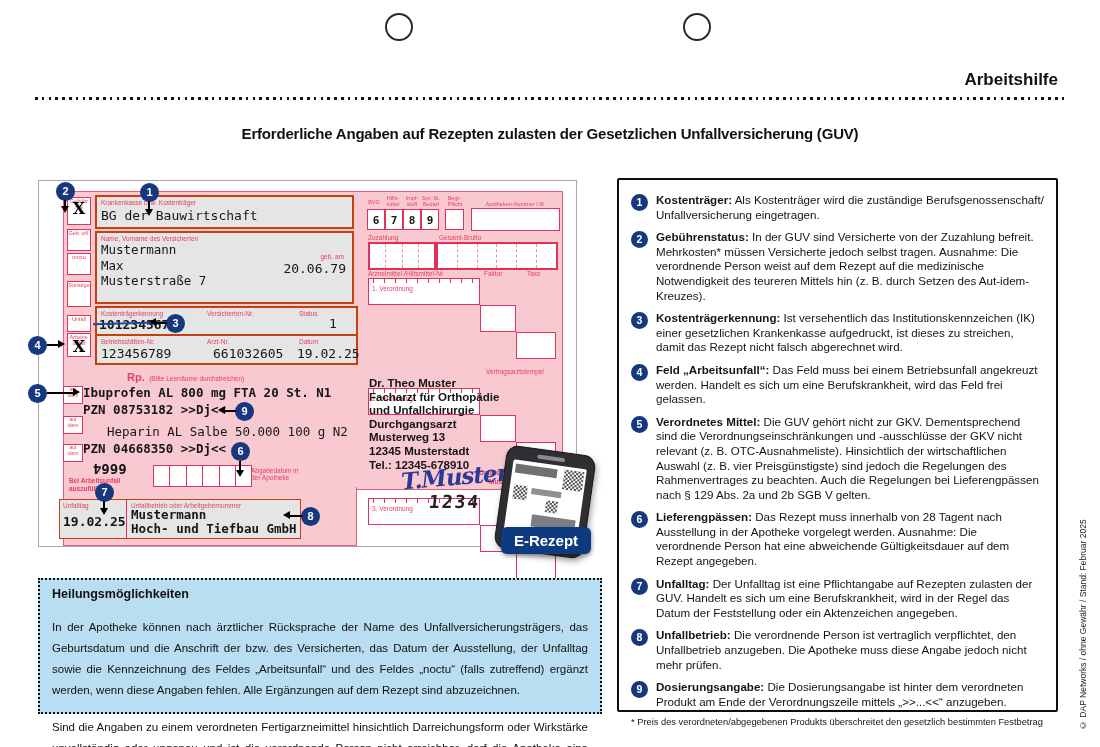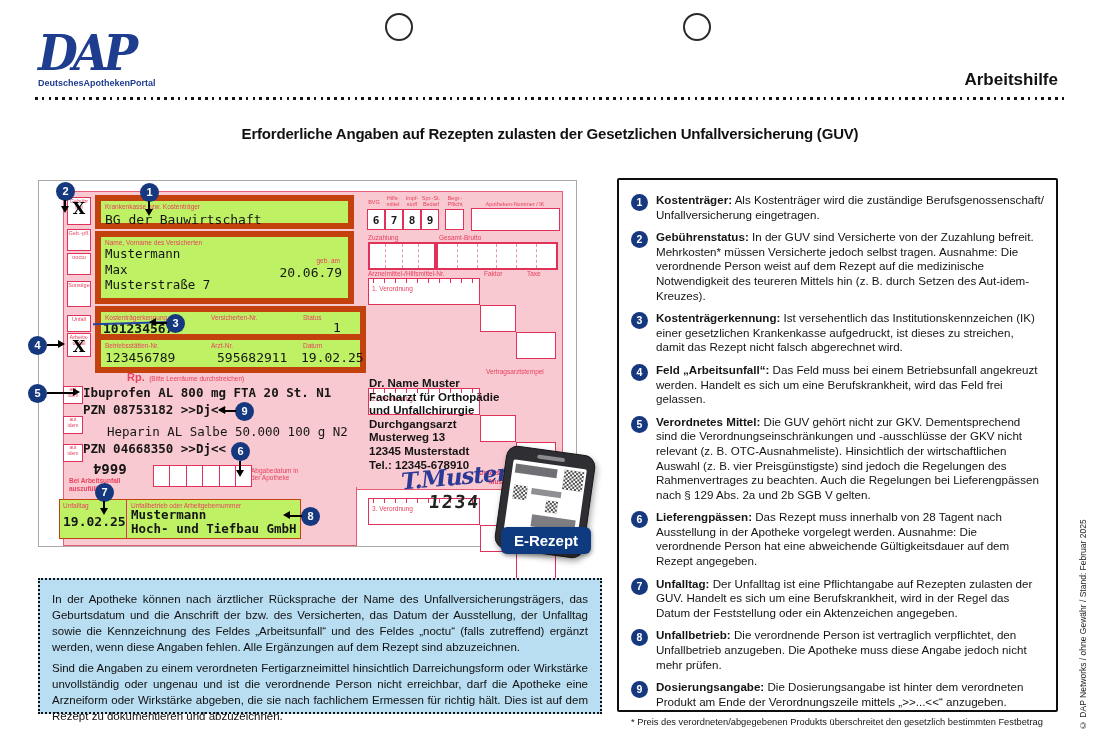--- a/index.html
+++ b/index.html
@@ -12,21 +12,21 @@
              font-size:46px;line-height:1;color:#1e3d8f;letter-spacing:-5px;transform:scaleY(1.05);}
   .logo-sub{font-size:9px;font-weight:bold;color:#1e3d8f;margin-top:2px;letter-spacing:0;}
   .punch{width:24px;height:24px;border:2px solid #2a2a2a;border-radius:50%;background:#fff;}
   .doc-label{font-size:17px;font-weight:bold;color:#111;}
   .dotted-rule{height:3px;background:repeating-linear-gradient(90deg,#151515 0 2.6px,transparent 2.6px 6.8px);}
   .page-title{width:100%;text-align:center;font-size:15px;font-weight:bold;letter-spacing:-0.2px;}
 
   
   #figure{left:38px;top:180px;width:537px;height:365px;border:1px solid #a9a9a9;background:#fff;}
   .pink{background:#f8c9d0;border:1px solid #e75c77;}
-  .fbox{background:#bef264;border:6px solid #c2410c;}
+  .fbox{background:#e5e5e5;border:2px solid #c2410c;}
   .rlabel{color:#e8415f;font-size:6.5px;line-height:1.15;}
   .rlabel-b{color:#e8415f;font-size:6.5px;font-weight:bold;line-height:1.2;}
   .mono{font-family:"DejaVu Sans Mono","Liberation Mono",monospace;color:#161616;}
   .railbox{background:#fff;border:1px solid #e0315a;text-align:center;overflow:hidden;}
   .railbox .rlabel{font-size:5.5px;}
   .xmark{position:absolute;left:0;top:1px;width:100%;text-align:center;
          font-family:"DejaVu Serif",serif;font-weight:bold;font-size:16px;color:#000;}
   .minibox{background:#fff;border:1px solid #e0315a;text-align:center;}
   .minilabel{color:#e8415f;font-size:5.5px;line-height:1.1;text-align:center;}
   .segbox{background:#fff;border:2px solid #e0315a;display:flex;}
@@ -74,34 +74,30 @@
   .pnum{flex:0 0 17px;width:17px;height:17px;border-radius:50%;background:#16387e;color:#fff;
         font-size:10.5px;font-weight:bold;line-height:17px;text-align:center;margin-top:1px;}
   .ptext{font-size:11.6px;line-height:14.6px;color:#141414;}
   .pterm{font-weight:bold;}
   .pfoot{font-size:9.3px;color:#141414;margin-top:5px;}
 
   
   #healing{left:38px;top:578px;width:564px;height:136px;background:#b9ddf1;border:2px dotted #111;
            box-sizing:border-box;padding:7px 12px 6px 12px;}
   #healing h3{margin:0 0 4px 0;font-size:12.5px;}
-  #healing p{margin:4px 0 5px 0;font-size:11.5px;line-height:16px;text-align:justify;}
+  #healing p{margin:16px 0 5px 0;font-size:11.5px;line-height:21px;text-align:justify;}
 
   .credit{font-size:8.5px;color:#222;writing-mode:vertical-rl;transform:rotate(180deg);
           white-space:nowrap;}
 </style>
 </head>
 <body>
 
 <div id="page">
 
-  <div class="abs" style="left:38px;top:30px;">
-    <div class="logo-text">DAP</div>
-    <div class="logo-sub">DeutschesApothekenPortal</div>
-  </div>
   <div class="abs punch" style="left:385px;top:13px;"></div>
   <div class="abs punch" style="left:683px;top:13px;"></div>
   <div class="abs doc-label" style="right:42px;top:70px;">Arbeitshilfe</div>
   <div class="abs dotted-rule" style="left:35px;right:35px;top:97px;"></div>
   <div class="abs page-title" style="left:0;top:125px;">Erforderliche Angaben auf Rezepten zulasten der Gesetzlichen Unfallversicherung (GUV)</div>
 
   <div id="figure" class="abs">
 
     <div class="abs pink" style="left:24px;top:10px;width:498px;height:297px;"></div>
     <div class="abs pink" style="left:24px;top:306px;width:292px;height:58px;border-top:none;"></div>
@@ -150,21 +146,21 @@
       <div class="rlabel" style="position:absolute;left:202px;top:2px;">Status</div>
       <div class="mono" style="position:absolute;left:232px;top:8px;font-size:13px;">1</div>
     </div>
 
     <div class="strike" style="left:54px;top:141px;width:88px;"></div>
 
     <div class="abs fbox" style="left:56px;top:153px;width:259px;height:27px;">
       <div class="rlabel" style="position:absolute;left:4px;top:2px;">Betriebsstätten-Nr.</div>
       <div class="mono" style="position:absolute;left:4px;top:10px;font-size:13px;">123456789</div>
       <div class="rlabel" style="position:absolute;left:110px;top:2px;">Arzt-Nr.</div>
-      <div class="mono" style="position:absolute;left:116px;top:10px;font-size:13px;">595682911</div>
+      <div class="mono" style="position:absolute;left:116px;top:10px;font-size:13px;">661032605</div>
       <div class="rlabel" style="position:absolute;left:202px;top:2px;">Datum</div>
       <div class="mono" style="position:absolute;left:200px;top:10px;font-size:13px;">19.02.25</div>
     </div>
 
     <div class="minilabel abs" style="left:326px;top:18px;width:18px;">BVG</div>
     <div class="minilabel abs" style="left:345px;top:14px;width:18px;">Hilfs- mittel</div>
     <div class="minilabel abs" style="left:364px;top:14px;width:18px;">Impf- stoff</div>
     <div class="minilabel abs" style="left:382px;top:14px;width:20px;">Spr.-St. Bedarf</div>
     <div class="minilabel abs" style="left:406px;top:14px;width:20px;">Begr.- Pflicht</div>
     <div class="minibox abs" style="left:328px;top:28px;width:16px;height:19px;"><span class="mono" style="font-size:11px;font-weight:bold;line-height:19px;">6</span></div>
@@ -256,21 +252,21 @@
       <div style="position:absolute;left:66px;top:0;bottom:0;width:1px;background:#e0315a;"></div>
       <div class="rlabel" style="position:absolute;left:71px;top:2px;">Unfallbetrieb oder Arbeitgebernummer</div>
       <div class="mono" style="position:absolute;left:71px;top:8px;font-size:12.5px;font-weight:bold;line-height:14px;">
         <div>Mustermann</div>
         <div>Hoch- und Tiefbau GmbH</div>
       </div>
     </div>
 
     <div class="rlabel abs" style="left:447px;top:187px;">Vertragsarztstempel</div>
     <div class="doctor abs" style="left:330px;top:196px;">
-      <div>Dr. Name Muster</div>
+      <div>Dr. Theo Muster</div>
       <div>Facharzt für Orthopädie</div>
       <div>und Unfallchirurgie</div>
       <div>Durchgangsarzt</div>
       <div>Musterweg 13</div>
       <div>12345 Musterstadt</div>
       <div>Tel.: 12345-678910</div>
     </div>
     <div class="rlabel-b abs" style="left:440px;top:288px;z-index:4;">Unterschrift</div>
     <div class="rlabel-b abs" style="left:450px;top:297px;z-index:4;">Muster</div>
     <div class="signature abs" style="left:362px;top:282px;z-index:5;">T.Muster</div>
@@ -362,19 +358,20 @@
       <div class="ptext"><span class="pterm">Unfallbetrieb:</span> <span>Die verordnende Person ist vertraglich verpflichtet, den Unfallbetrieb anzugeben. Die Apotheke muss diese Angabe jedoch nicht mehr prüfen.</span></div>
     </div>
     <div class="pitem">
       <div class="pnum">9</div>
       <div class="ptext"><span class="pterm">Dosierungsangabe:</span> <span>Die Dosierungsangabe ist hinter dem verordneten Produkt am Ende der Verordnungszeile mittels „&gt;&gt;...&lt;&lt;“ anzugeben.</span></div>
     </div>
     <div class="pfoot">* Preis des verordneten/abgegebenen Produkts überschreitet den gesetzlich bestimmten Festbetrag</div>
   </div>
 
   <div id="healing" class="abs">
+    <h3>Heilungsmöglichkeiten</h3>
     <p>In der Apotheke können nach ärztlicher Rücksprache der Name des Unfallversicherungsträgers, das Geburtsdatum und die Anschrift der bzw. des Versicherten, das Datum der Ausstellung, der Unfalltag sowie die Kennzeichnung des Feldes „Arbeitsunfall“ und des Feldes „noctu“ (falls zutreffend) ergänzt werden, wenn diese Angaben fehlen. Alle Ergänzungen auf dem Rezept sind abzuzeichnen.</p>
     <p>Sind die Angaben zu einem verordneten Fertigarzneimittel hinsichtlich Darreichungsform oder Wirkstärke unvollständig oder ungenau und ist die verordnende Person nicht erreichbar, darf die Apotheke eine Arzneiform oder Wirkstärke abgeben, die sie nach fachlichem Ermessen für richtig hält. Dies ist auf dem Rezept zu dokumentieren und abzuzeichnen.</p>
   </div>
 
   <div class="credit abs" style="left:1078px;top:450px;height:280px;">© DAP Networks / ohne Gewähr / Stand: Februar 2025</div>
 
 </div>
 
 </body></html>

